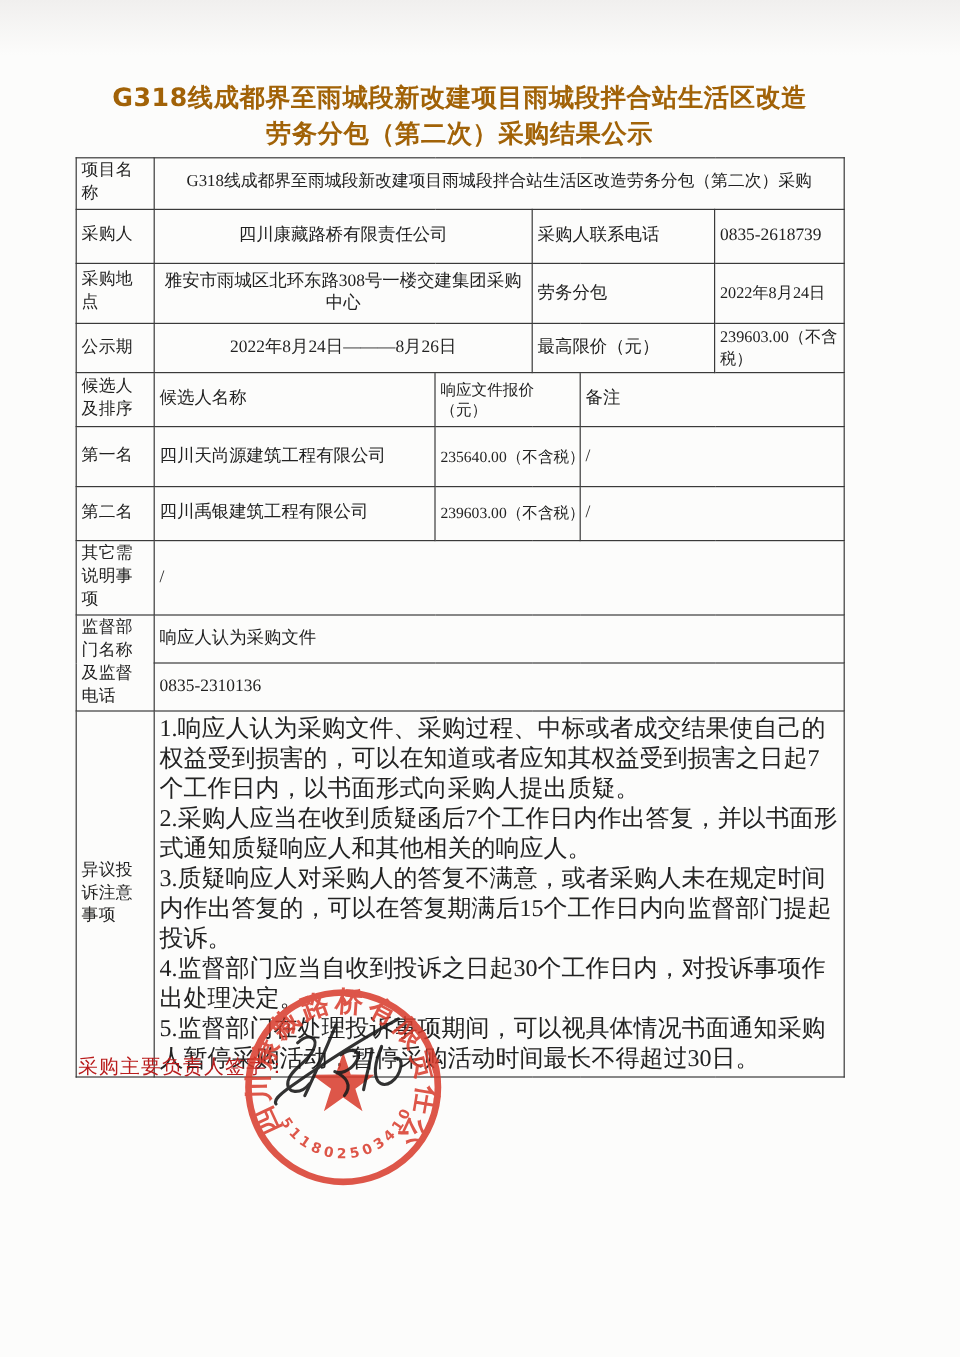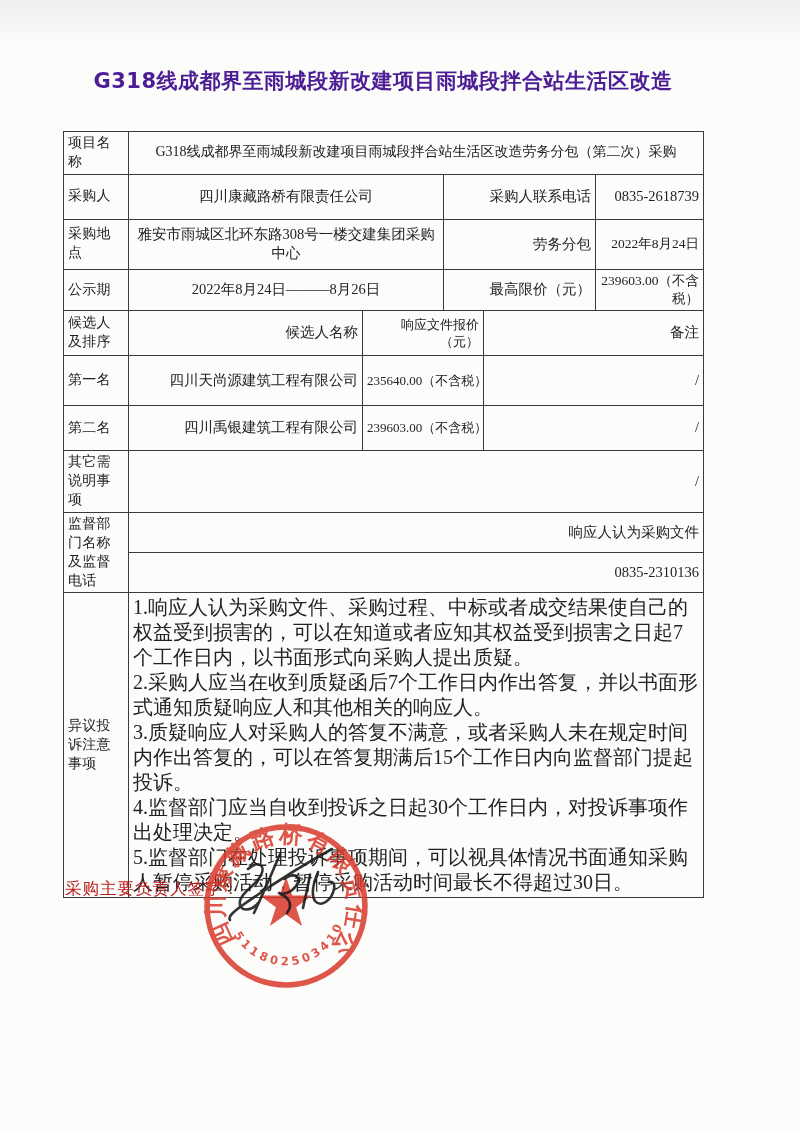--- a/index.html
+++ b/index.html
@@ -15,36 +15,36 @@
   .page::before{
     content:"";position:absolute;left:0;top:0;right:0;height:46px;
     background:linear-gradient(180deg,#f0efee 0%,rgba(252,252,251,0) 100%);
     pointer-events:none;
   }
   .doc-title{
     position:absolute;left:63px;top:66px;width:640px;
     text-align:center;
     font-family:"DejaVu Sans","Liberation Sans",sans-serif;
     font-weight:700;font-size:21px;line-height:30px;
-    letter-spacing:0.5px;color:#4c1d95;
+    letter-spacing:0.5px;color:#a16207;
   }
   table.doc-table{
     position:absolute;left:63px;top:131px;width:640px;
     border-collapse:collapse;table-layout:fixed;
     font-size:14.5px;color:#222;
   }
   table.doc-table td{
     border:1.5px solid #3a3a3a;
     padding:2px 4px;
     vertical-align:middle;
     overflow:hidden;
     line-height:1.35;
   }
   td.lbl{padding:2px 3px;text-align:left;font-size:14px;letter-spacing:0.2px;}
-  td.ctr{text-align:right;}
+  td.ctr{text-align:left;}
   td.lft{text-align:center;padding-left:5px;}
   td.nowrap{white-space:nowrap;}
   td.price{font-size:13px;}
   td.objection-cell{padding:6px 8px;vertical-align:middle;}
   .objection-item{font-size:20px;line-height:25px;text-align:left;}
   
   .sig-label{
     position:absolute;left:65px;top:878px;
     font-size:16.5px;letter-spacing:1px;color:#b91c1c;
   }
@@ -57,20 +57,21 @@
     z-index:4;opacity:0.9;
   }
 </style>
 </head>
 <body>
 
 <div class="page">
 
   <div class="doc-title">
     <div>G318线成都界至雨城段新改建项目雨城段拌合站生活区改造</div>
+    <div>劳务分包（第二次）采购结果公示</div>
   </div>
 
   <table class="doc-table">
     <colgroup>
       <col style="width:65px">
         <col style="width:234px">
         <col style="width:81px">
       <col style="width:40px">
         <col style="width:112px">
         <col style="width:108px">

